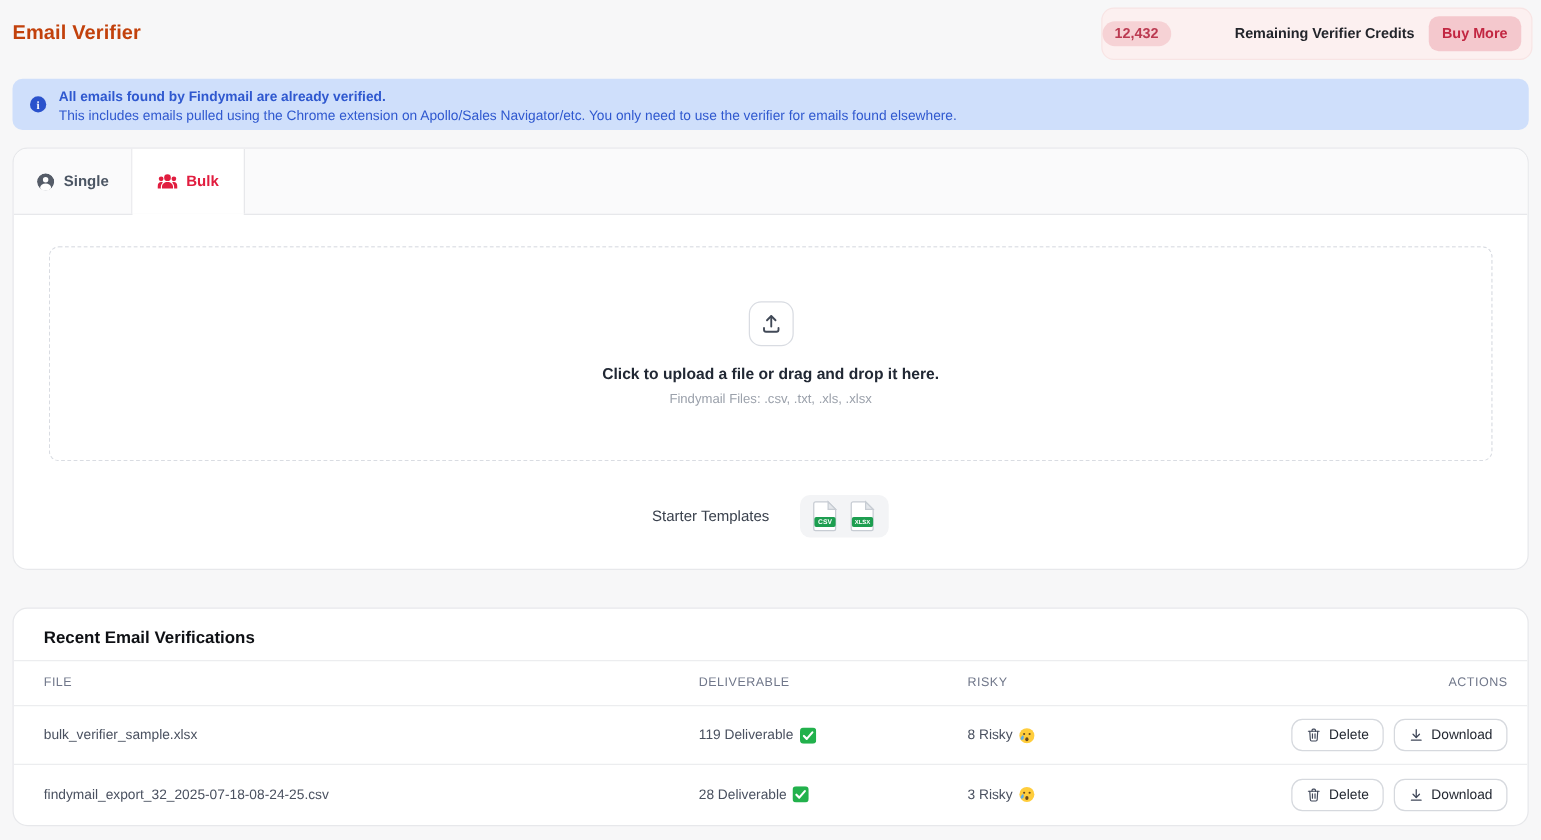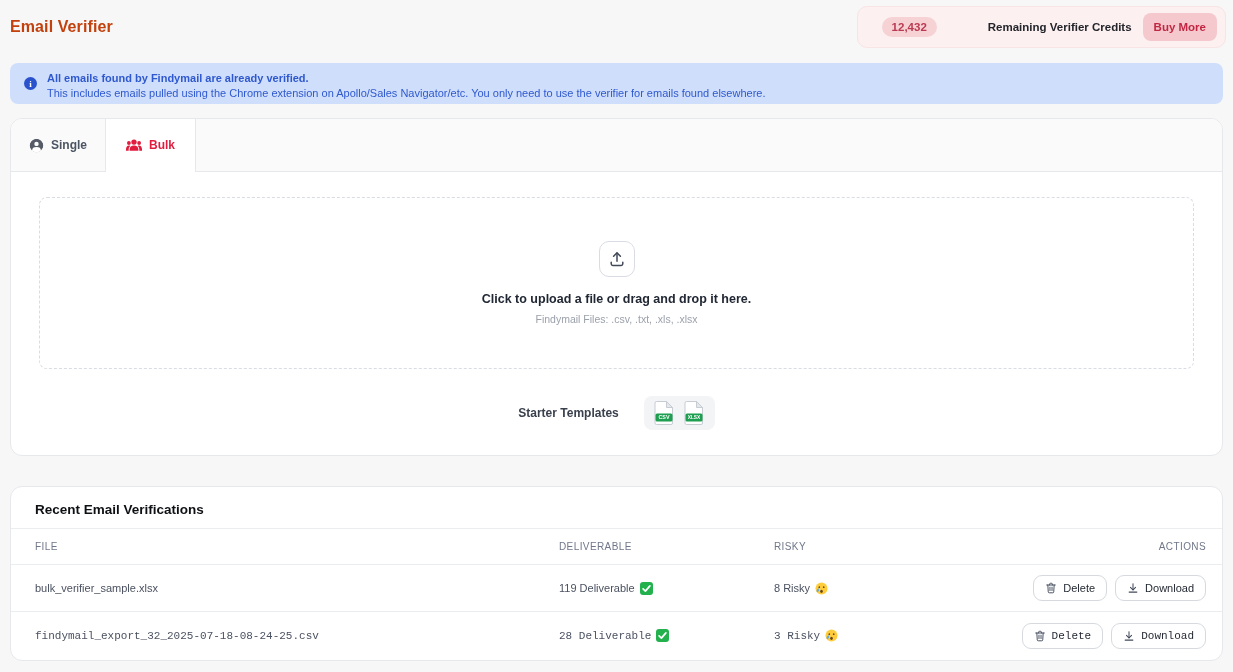--- a/index.html
+++ b/index.html
@@ -15,21 +15,21 @@
   
   .header {
     height:54px;
     display:flex; align-items:center; justify-content:space-between;
     padding:0 7px 0 10px;
   }
   .page-title { font-size:16px; font-weight:700; color:#c2410c; letter-spacing:.1px; }
   .credits-card {
     background:#fcf0f0; border:1px solid #f8e4e4; border-radius:10px;
     display:flex; align-items:center; gap:11px;
-    padding:6px 8px 6px 24px; height:42px;
+    padding:6px 8px 6px 0; height:42px;
   }
   .credits-pill {
     background:#f6d2d5; color:#bb3a51; border-radius:999px;
     font-size:11.5px; font-weight:600; padding:4px 10px;
   }
   .credits-label { font-size:11.5px; font-weight:700; color:#23252b;margin-left:40px; }
   .buy-btn {
     background:#f4c8cd; color:#c22742; border:none; border-radius:8px;
     font-family:inherit; font-size:11.5px; font-weight:700;
     padding:8px 11px; cursor:pointer;
@@ -84,21 +84,21 @@
     border-radius:10px; display:flex; align-items:center; justify-content:center;
     margin-bottom:15px; cursor:pointer;
   }
   .upload-title { font-size:12.5px; font-weight:700; color:#212834; margin-bottom:7px; }
   .upload-sub { font-size:10.5px; color:#9ba1ab; }
 
   .templates-row {
     margin-top:27px; display:flex; align-items:center; justify-content:center; gap:25px;
     height:34px;
   }
-  .templates-label { font-size:12px; font-weight:700; color:#3a414d; }
+  .templates-label { font-size:12px; font-weight:400; color:#3a414d; }
   .templates-box {
     background:#f3f4f6; border-radius:8px; height:34px;
     display:flex; align-items:center; gap:9px; padding:0 10px;
   }
   .tpl-file { display:flex; cursor:pointer; }
 
   
   .recent-card {
     margin:30px 10px 0; background:#fff;
     border:1px solid #e7e8eb; border-radius:12px; height:175px;
@@ -110,21 +110,21 @@
     grid-template-columns:524px 215px minmax(0,1fr) max-content;
     align-items:center;
     padding:0 16px 0 24px;
   }
   .thead {
     height:37px; border-top:1px solid #ecedef; border-bottom:1px solid #ecedef;
     font-size:10px; color:#70778a; letter-spacing:.4px;
   }
   .th-actions { text-align:right; }
   .trow { height:47px; border-bottom:1px solid #ecedef; font-size:11px; color:#4a5160; }
-  .trow:last-child { border-bottom:none;font-family:Liberation Mono, monospace; }
+  .trow:last-child { border-bottom:none; }
   .cell-flex { display:flex; align-items:center; gap:5px; }
   .actions-cell { display:flex; gap:8px; justify-content:flex-end; }
   .act-btn {
     display:inline-flex; align-items:flex-start; gap:6px;
     background:#fff; border:1px solid #d6d9de; border-radius:9px;
     padding:6px 11px; font-family:inherit; font-size:11px; font-weight:500;
     color:#1f242e; cursor:pointer;
   }
 </style>
 </head>

